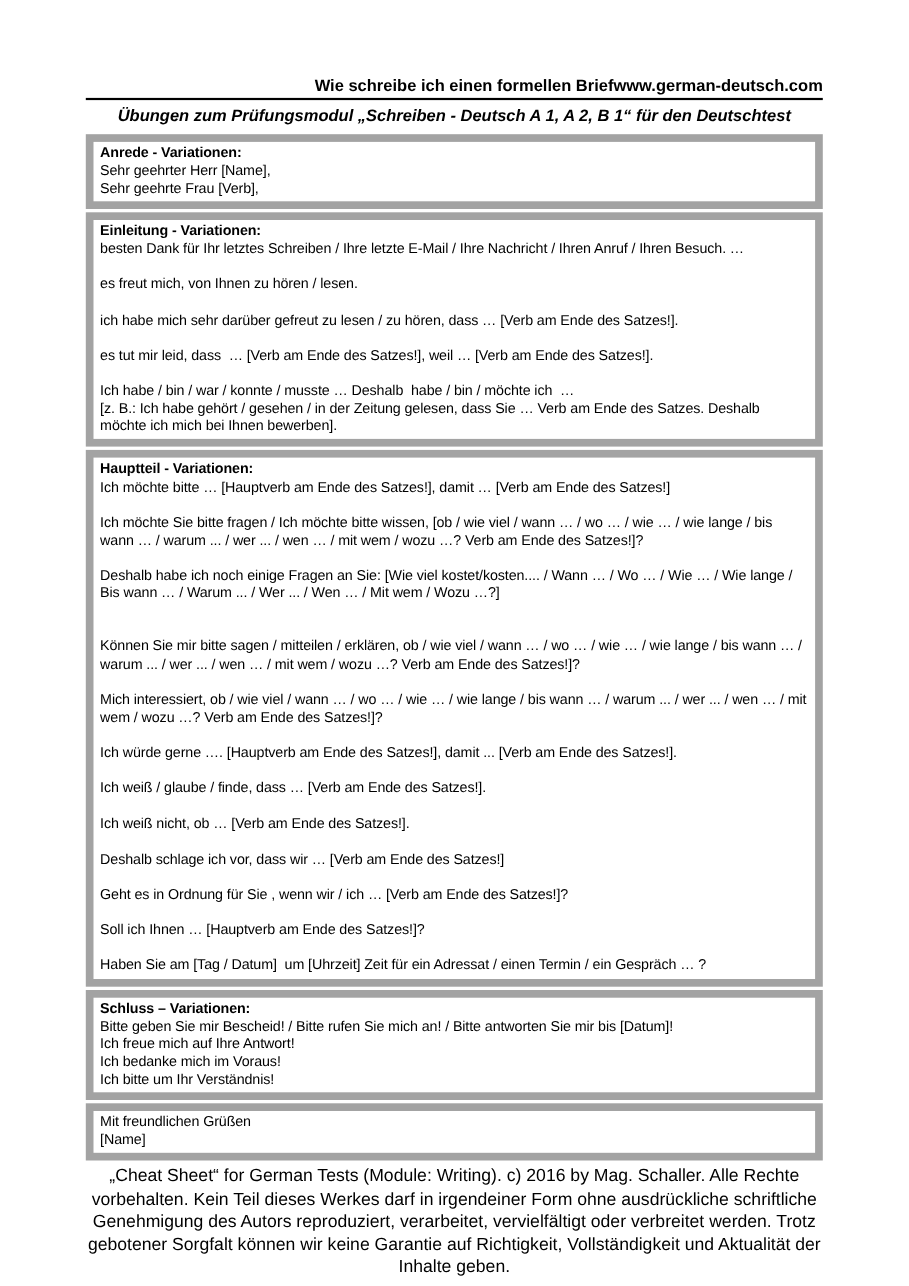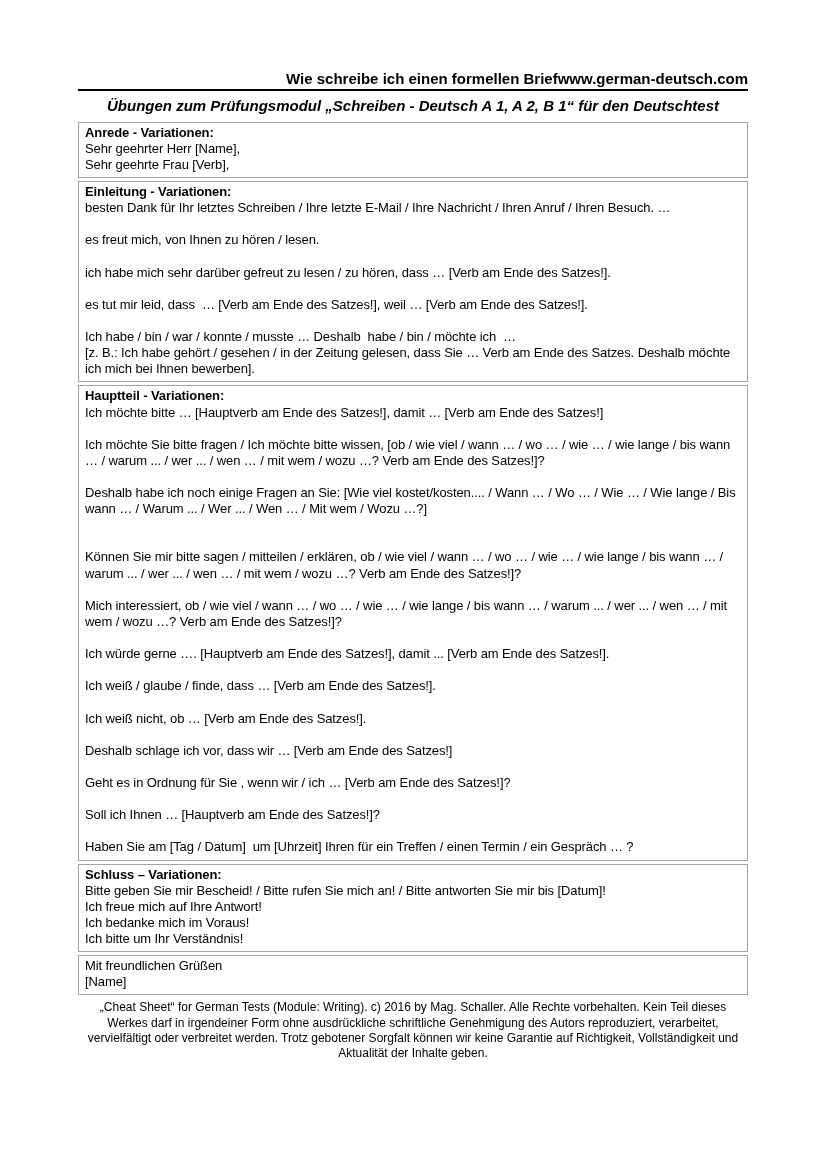--- a/index.html
+++ b/index.html
@@ -13,28 +13,28 @@
   .header-row {
     display:flex; justify-content:flex-end; align-items:flex-end;
     font-weight:bold; font-size:15px; line-height:1.15;
     border-bottom:2px solid #000; padding-bottom:2px;
   }
   .title {
     text-align:center; font-weight:bold; font-size:15px; line-height:1.3;
     margin:5px auto 6px; max-width:620px;font-style:italic;
   }
   .box {
-    border:1px solid #a3a3a3; margin-bottom:3px;
+    border:7px solid #a3a3a3; margin-bottom:3px;
     padding:2px 6px 4px; font-size:13px; line-height:1.24;
     letter-spacing:-0.1px;
   }
   .box-heading { font-weight:bold; min-height:1.24em; white-space:pre-wrap; }
   .line { min-height:1.24em; white-space:pre-wrap; }
   .footer {
-    text-align:center; font-size:12px; line-height:1.28;
+    text-align:center; font-size:16px; line-height:1.28;
     margin:5px auto 0; max-width:684px;
   }
 </style>
 </head>
 <body>
 
 <div class="page">
 
   <div class="header-row">
     <span>Wie schreibe ich einen formellen Brief</span>
@@ -81,21 +81,21 @@
     <div class="line">Ich weiß / glaube / finde, dass … [Verb am Ende des Satzes!].</div>
     <div class="line"></div>
     <div class="line">Ich weiß nicht, ob … [Verb am Ende des Satzes!].</div>
     <div class="line"></div>
     <div class="line">Deshalb schlage ich vor, dass wir … [Verb am Ende des Satzes!]</div>
     <div class="line"></div>
     <div class="line">Geht es in Ordnung für Sie , wenn wir / ich … [Verb am Ende des Satzes!]?</div>
     <div class="line"></div>
     <div class="line">Soll ich Ihnen … [Hauptverb am Ende des Satzes!]?</div>
     <div class="line"></div>
-    <div class="line">Haben Sie am [Tag / Datum]  um [Uhrzeit] Ihren für ein Treffen / einen Termin / ein Gespräch … ?</div>
+    <div class="line">Haben Sie am [Tag / Datum]  um [Uhrzeit] Zeit für ein Adressat / einen Termin / ein Gespräch … ?</div>
   </section>
 
   <section class="box">
     <div class="box-heading">Schluss – Variationen:</div>
     <div class="line">Bitte geben Sie mir Bescheid! / Bitte rufen Sie mich an! / Bitte antworten Sie mir bis [Datum]!</div>
     <div class="line">Ich freue mich auf Ihre Antwort!</div>
     <div class="line">Ich bedanke mich im Voraus!</div>
     <div class="line">Ich bitte um Ihr Verständnis!</div>
   </section>
 

